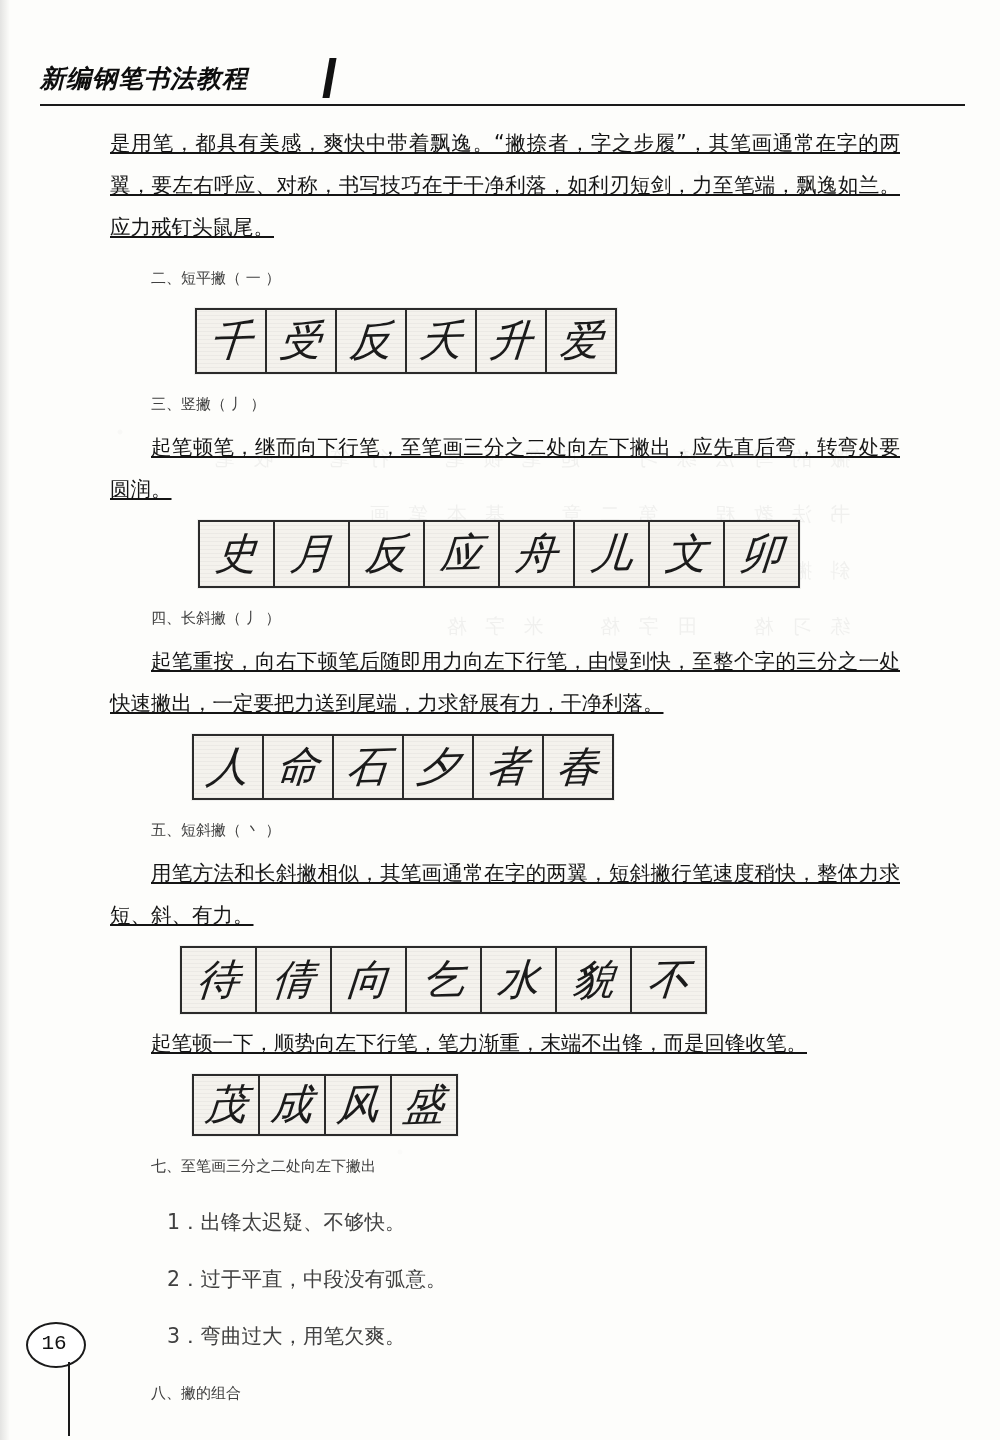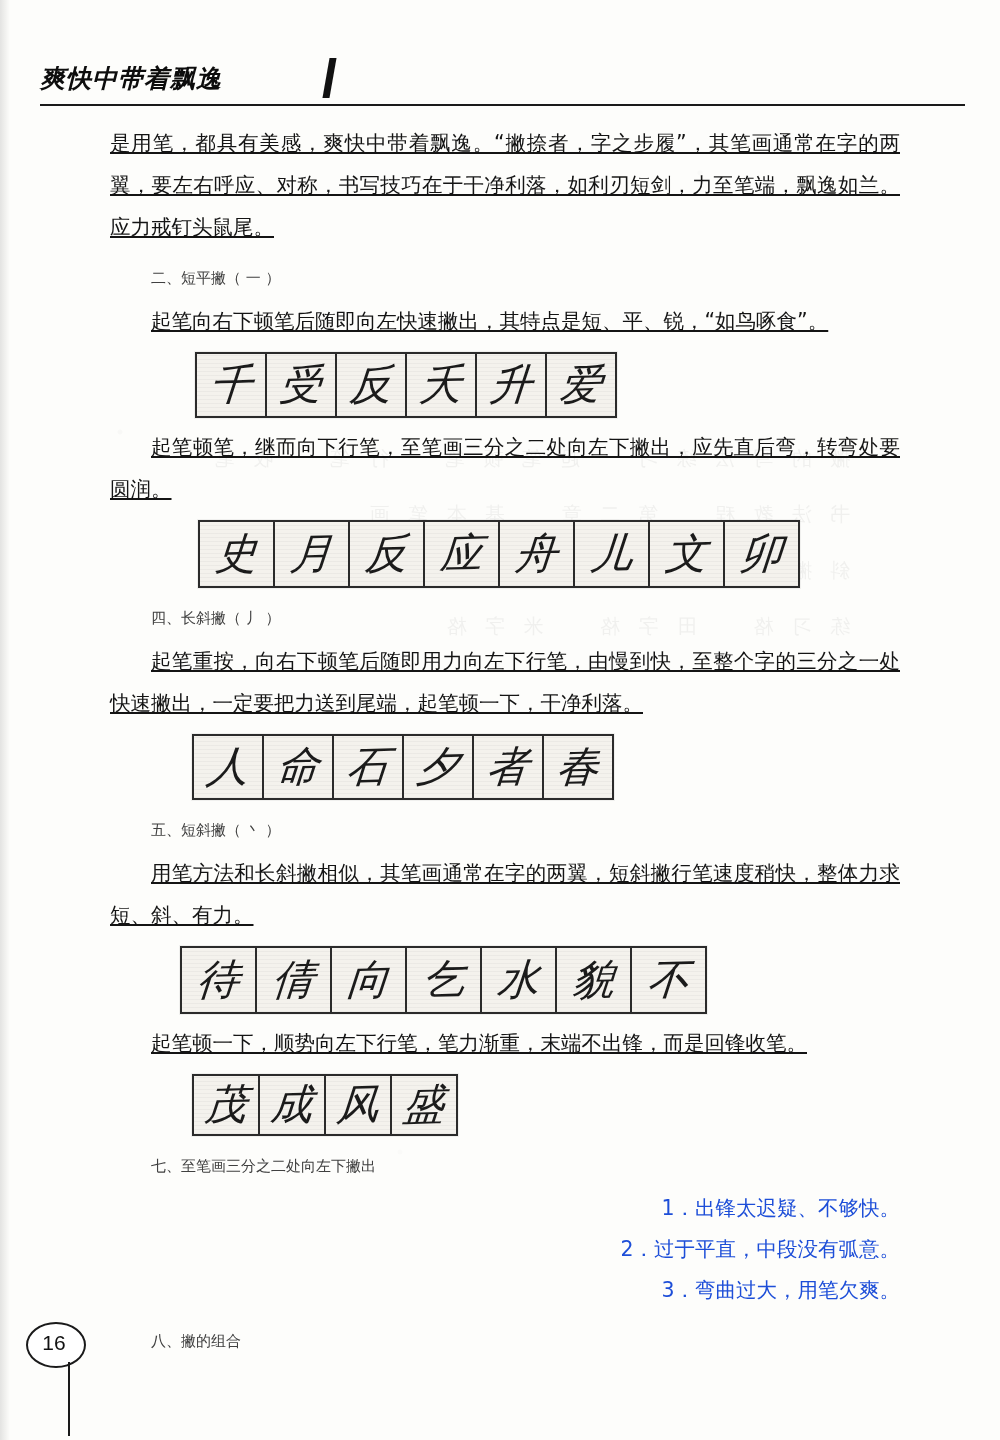--- a/index.html
+++ b/index.html
@@ -109,26 +109,25 @@
   p.heading {
     margin: 10px 0 2px 0;
     font-size: 15px;
     line-height: 40px;
     font-weight: normal;
     text-indent: 41px;
     color: #404040;
     font-family: "DejaVu Sans", sans-serif;
   }
   p.listitem {
-    margin: 0;
+    margin: 16px;
     font-size: 20.5px;
     line-height: 41px;
     text-indent: 41px;
-    color: #1d4ed8;
-    text-align: right;
+    color: #404040;
   }
 
   
   .grid {
     display: flex;
     margin: 10px 0 8px 0;
     border: 2px solid #2b2b2b;
     width: max-content;
     background: #f2f1ec;
     box-shadow: 0 0 0 1px rgba(0,0,0,0.05);
@@ -180,21 +179,21 @@
     border-radius: 50%;
     background: #fff;
   }
   .folio-num {
     position: absolute;
     left: 0; top: 0;
     width: 56px; height: 42px;
     display: flex;
     align-items: center;
     justify-content: center;
-    font-family: Liberation Sans, sans-serif;
+    font-family: Liberation Mono, monospace;
     font-size: 21px;
     color: #111;
   }
   .folio-stem {
     position: absolute;
     left: 42px;
     top: 40px;
     width: 2px;
     height: 74px;
     background: #1a1a1a;
@@ -213,31 +212,30 @@
 <div class="page">
 
   <div class="spine"></div>
 
   <div class="ghost">撇 的 写 法 练 习　　起 笔 顿 笔 　 行 笔 　 收 笔
 书 法 教 程 　 第 二 章 　 基 本 笔 画
 斜 撇 　 竖 撇 　 平 撇 　 回 锋 撇
 练 习 格 　 田 字 格 　 米 字 格</div>
 
   <div class="header">
-    <div class="header-title">爽快中带着飘逸</div>
+    <div class="header-title">新编钢笔书法教程</div>
     <div class="header-bar"></div>
     <div class="header-rule"></div>
   </div>
 
   <div class="content">
 
     <p class="para">是用笔，都具有美感，爽快中带着飘逸。“撇捺者，字之步履”，其笔画通常在字的两翼，要左右呼应、对称，书写技巧在于干净利落，如利刃短剑，力至笔端，飘逸如兰。应力戒钉头鼠尾。</p>
 
     <p class="heading">二、短平撇（ 一 ）</p>
-    <p class="para indent">起笔向右下顿笔后随即向左快速撇出，其特点是短、平、锐，“如鸟啄食”。</p>
     <div class="grid-wrap-1">
       <div class="grid">
         <div class="cell">
             <span class="glyph">千</span>
           </div>
         <div class="cell">
             <span class="glyph">受</span>
           </div>
         <div class="cell">
             <span class="glyph">反</span>
@@ -247,20 +245,21 @@
           </div>
         <div class="cell">
             <span class="glyph">升</span>
           </div>
         <div class="cell">
             <span class="glyph">爱</span>
           </div>
       </div>
     </div>
 
+    <p class="heading">三、竖撇（ 丿 ）</p>
     <p class="para indent">起笔顿笔，继而向下行笔，至笔画三分之二处向左下撇出，应先直后弯，转弯处要圆润。</p>
     <div class="grid-wrap-2">
       <div class="grid wide">
         <div class="cell">
             <span class="glyph">史</span>
           </div>
         <div class="cell">
             <span class="glyph">月</span>
           </div>
         <div class="cell">
@@ -278,21 +277,21 @@
         <div class="cell">
             <span class="glyph">文</span>
           </div>
         <div class="cell">
             <span class="glyph">卯</span>
           </div>
       </div>
     </div>
 
     <p class="heading">四、长斜撇（ 丿 ）</p>
-    <p class="para indent">起笔重按，向右下顿笔后随即用力向左下行笔，由慢到快，至整个字的三分之一处快速撇出，一定要把力送到尾端，起笔顿一下，干净利落。</p>
+    <p class="para indent">起笔重按，向右下顿笔后随即用力向左下行笔，由慢到快，至整个字的三分之一处快速撇出，一定要把力送到尾端，力求舒展有力，干净利落。</p>
     <div class="grid-wrap-3">
       <div class="grid">
         <div class="cell">
             <span class="glyph">人</span>
           </div>
         <div class="cell">
             <span class="glyph">命</span>
           </div>
         <div class="cell">
             <span class="glyph">石</span>

